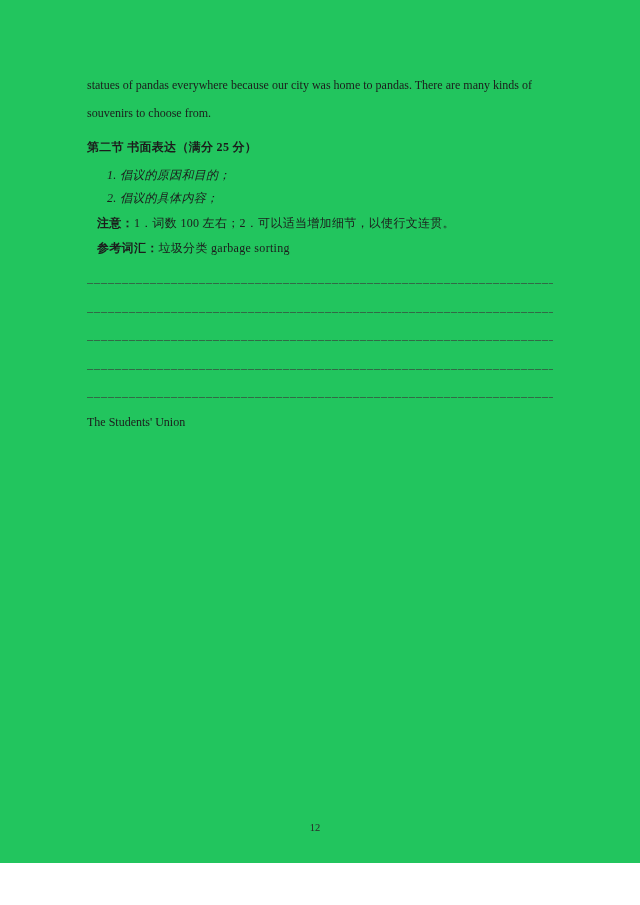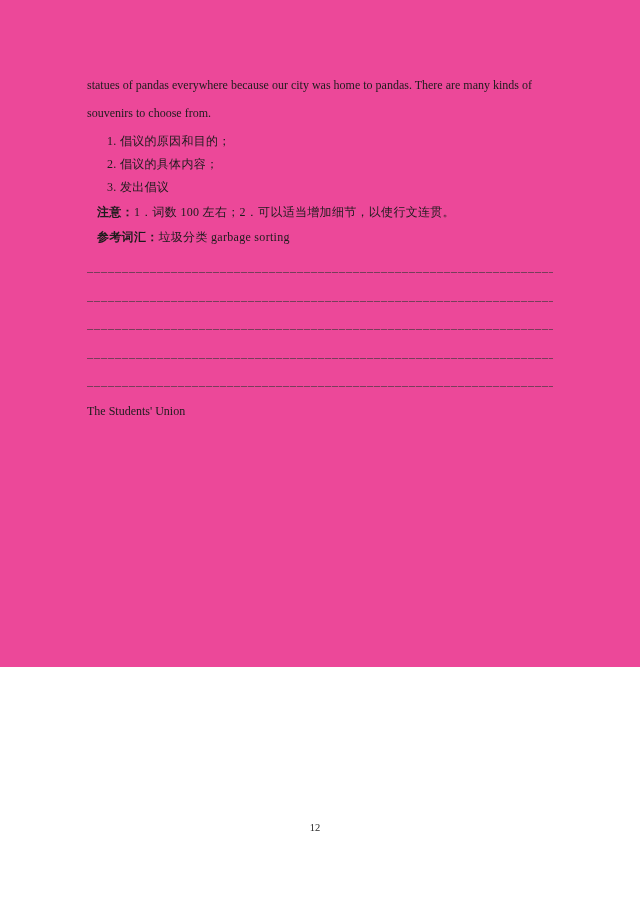--- a/index.html
+++ b/index.html
@@ -5,22 +5,22 @@
   * { margin: 0; padding: 0; box-sizing: border-box; }
   html, body {
     width: 640px; height: 905px;
     background: #ffffff;
     font-family: "Liberation Serif", "DejaVu Serif", serif;
     color: #1c1c1c;
     overflow: hidden;
   }
   .page {
     position: relative;
-    width: 640px; height: 667px;
-    background: #ec4899;
+    width: 640px; height: 863px;
+    background: #22c55e;
   }
   .content {
     position: absolute;
     left: 87px; top: 71px;
     width: 466px;
   }
   .en {
     font-size: 12px;
     line-height: 28px;
     text-align: left;
@@ -37,20 +37,21 @@
     font-size: 12px;
     letter-spacing: 0.3px;
   }
   .cn-intro {
     line-height: 26px;
     text-indent: 2em;
   }
   .list-item {
     line-height: 23px;
     padding-left: 20px;
+    font-style: italic;
   }
   .list-item:first-of-type { margin-top: 3px; }
   .note-line {
     line-height: 23px;
     padding-left: 10px;
     margin-top: 2px;
   }
   .note-label { font-weight: bold; }
   .salutation {
     margin-top: 28px;
@@ -80,25 +81,25 @@
   }
 </style>
 </head>
 <body>
 
 <div class="page">
   <div class="content">
 
     <p class="en">statues of pandas everywhere because our city was home to pandas. There are many kinds of souvenirs to choose from.</p>
 
+    <h3 class="cn heading">第二节 书面表达（满分 25 分）</h3>
 
 
     <div class="cn list-item">1. 倡议的原因和目的；</div>
     <div class="cn list-item">2. 倡议的具体内容；</div>
-    <div class="cn list-item">3. 发出倡议</div>
 
     <div class="cn note-line">
       <span class="note-label">注意：</span><span>1．词数 100 左右；2．可以适当增加细节，以使行文连贯。</span>
     </div>
     <div class="cn note-line">
       <span class="note-label">参考词汇：</span><span>垃圾分类 garbage sorting</span>
     </div>
 
 
     <div class="blank-lines">

